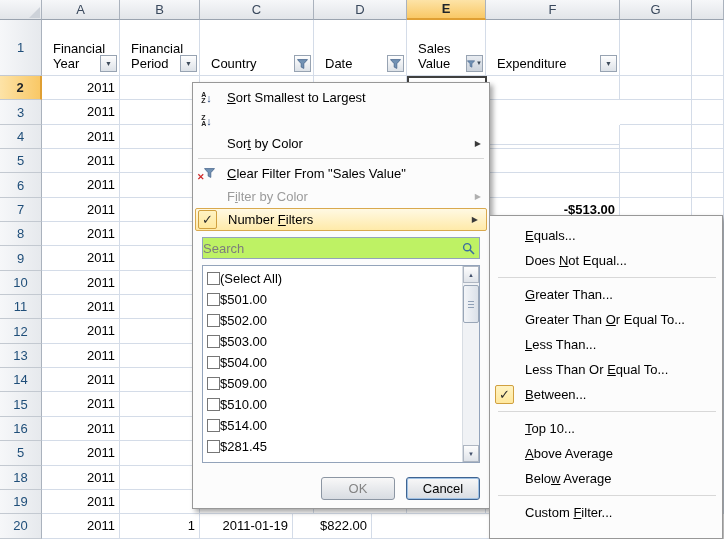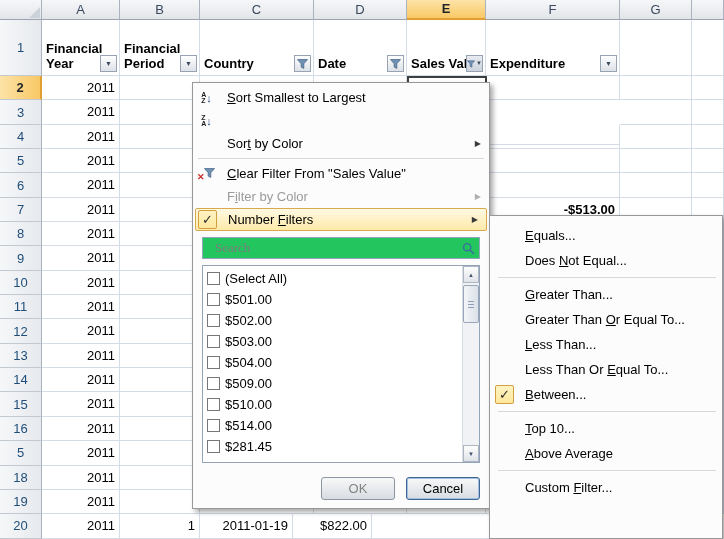--- a/index.html
+++ b/index.html
@@ -13,21 +13,21 @@
   .corner::after{content:"";position:absolute;right:1px;bottom:1px;border-left:11px solid transparent;border-bottom:11px solid #cdd2d9}
   .col-h{flex:0 0 auto;height:20px;line-height:19px;text-align:center;color:#39485c;
          background:linear-gradient(#f6f7f9,#e2e5e9);border-right:1px solid #aab2bd;border-bottom:1px solid #9aa3af}
   .col-h.sel{background:linear-gradient(#fde3a7,#f9c866);border-bottom:2px solid #df9f33;color:#1f2429;font-weight:bold;line-height:17px}
 
   .hrow{display:flex;height:56px}
   .rn{flex:0 0 42px;width:42px;display:flex;align-items:center;justify-content:center;color:#1f4e79;
       background:linear-gradient(90deg,#f6f7f9,#e6e9ed);border-right:1px solid #aab2bd;border-bottom:1px solid #c3c9d1}
   .rn.sel{background:linear-gradient(90deg,#fde3a7,#f9c866);border-right:2px solid #df9f33;color:#1f2429;font-weight:bold}
   .hcell{flex:0 0 auto;position:relative;border-right:1px solid #d4dce8;border-bottom:1px solid #d4dce8;
-         font-weight:bold;display:flex;align-items:flex-end;padding:2px 2px 4px 4px;line-height:15px}
+         font-weight:normal;display:flex;align-items:flex-end;padding:2px 2px 4px 11px;line-height:15px}
   .fbtn{position:absolute;right:2px;bottom:3px;width:17px;height:17px;border:1px solid #97a3b2;
         background:linear-gradient(#fefefe,#dde2e8);display:flex;align-items:center;justify-content:center;gap:1px}
   .fbtn.active{background:linear-gradient(#e8ecf1,#ccd3dc)}
   .dar{font-size:7px;color:#3c4a5a;line-height:7px}
   .dar.sm{font-size:6px}
 
   .row{display:flex;height:24.35px}
   .cell{flex:0 0 auto;border-right:1px solid #d4dce8;border-bottom:1px solid #d4dce8;
         line-height:23px;padding:0 4px;overflow:hidden;white-space:nowrap}
   .cell.num{text-align:right}
@@ -49,28 +49,28 @@
        display:flex;align-items:center;justify-content:center;font-size:13px;color:#2d2d2d}
   .msep{height:1px;background:#d8d8d8;margin:3px 5px}
   .sico{display:flex;align-items:center}
   .sico .sl{display:flex;flex-direction:column;font-size:7px;line-height:6px;font-weight:bold;color:#222}
   .sico .sa{font-size:11px;line-height:12px;color:#24427a}
   .cfi{position:relative;width:17px;height:16px}
   .cfi svg{position:absolute;right:0;top:2px}
   .cfi .rx{position:absolute;left:-1px;bottom:0;color:#cf2b2b;font-size:9px;font-weight:bold;line-height:9px}
 
   .srow{margin:6px 9px;position:relative}
-  .sinput{width:100%;height:22px;border:1px solid #93a3ba;padding:2px 24px 2px 12px;
-          font-family:Liberation Serif, serif;font-size:13px;color:#333;background:#22c55e}
+  .sinput{width:100%;height:22px;border:1px solid #93a3ba;padding:2px 24px 2px 0;
+          font-family:Liberation Sans, sans-serif;font-size:13px;color:#333;background:#bef264}
   .sinput::placeholder{color:#7d7d7d}
   .mag{position:absolute;right:2px;top:2px;width:20px;height:18px;display:flex;align-items:center;justify-content:center}
 
   .vlist{margin:0 9px;height:198px;border:1px solid #93a3ba;background:#fff;position:relative}
   .vitems{position:absolute;left:0;top:0;right:17px;bottom:0;overflow:hidden;padding:2px 0 0 4px}
-  .vitem{height:21px;display:flex;align-items:center;gap:5px}
+  .vitem{height:21px;display:flex;align-items:center;}
   .cb{flex:0 0 13px;width:13px;height:13px;border:1px solid #767676;background:#fff}
   .scroll{position:absolute;right:0;top:0;bottom:0;width:17px;background:#f0f2f5;border-left:1px solid #d8dde3}
   .sbtn{position:absolute;left:0;right:0;height:17px;border:1px solid #aeb6c2;background:linear-gradient(#fdfdfd,#dfe3e9);
         display:flex;align-items:center;justify-content:center;font-size:6px;color:#42506b}
   .sbtn.up{top:0}
   .sbtn.down{bottom:0}
   .thumb{position:absolute;left:0;right:0;top:19px;height:38px;border:1px solid #99a6b7;border-radius:2px;
          background:linear-gradient(90deg,#f3f5f8,#dbe1e9)}
   .thumb::after{content:"";position:absolute;left:4px;right:4px;top:18px;height:1px;background:#8fa0b6;
                 box-shadow:0 3px 0 #8fa0b6,0 -3px 0 #8fa0b6}
@@ -468,15 +468,16 @@
     <div class="smi"><span><u>G</u>reater Than...</span></div>
     <div class="smi"><span>Greater Than <u>O</u>r Equal To...</span></div>
     <div class="smi"><span><u>L</u>ess Than...</span></div>
     <div class="smi"><span>Less Than Or <u>E</u>qual To...</span></div>
     <div class="smi"><span class="ic">
         <span class="chk">✓</span>
       </span><span><u>B</u>etween...</span></div>
     <div class="ssep"></div>
     <div class="smi"><span><u>T</u>op 10...</span></div>
     <div class="smi"><span><u>A</u>bove Average</span></div>
+    <div class="smi"><span>Belo<u>w</u> Average</span></div>
     <div class="ssep"></div>
     <div class="smi"><span>Custom <u>F</u>ilter...</span></div>
   </div>
 
 </body></html>

